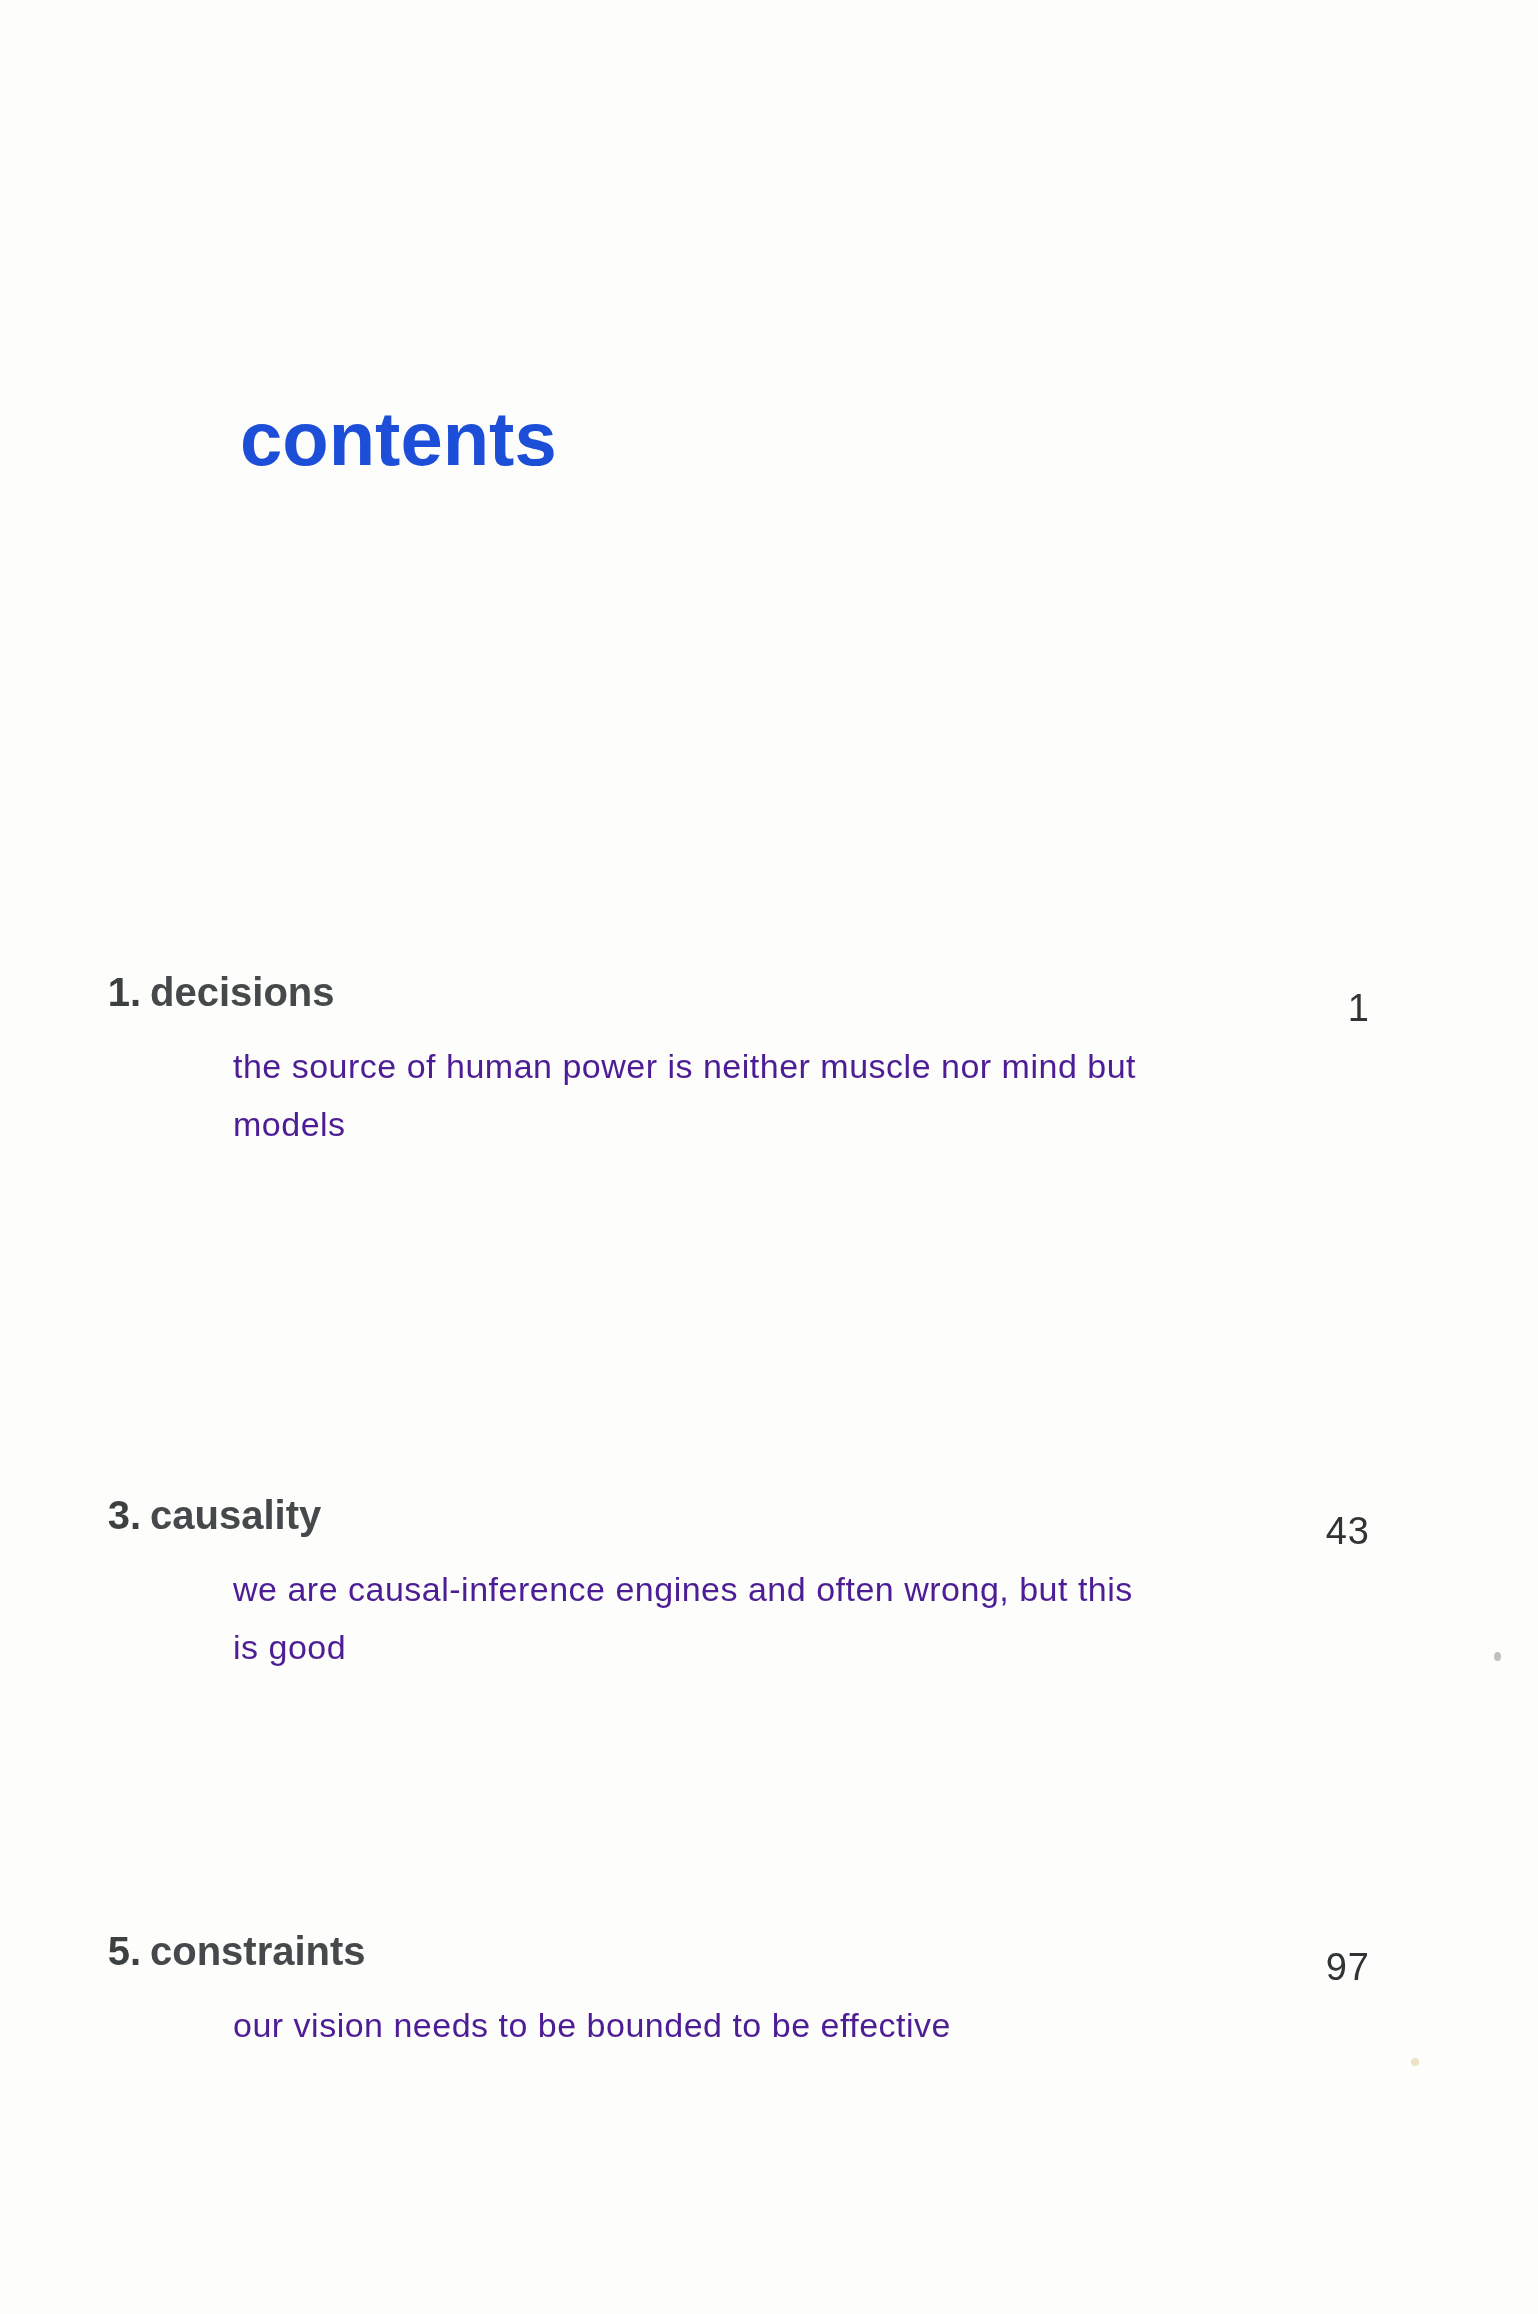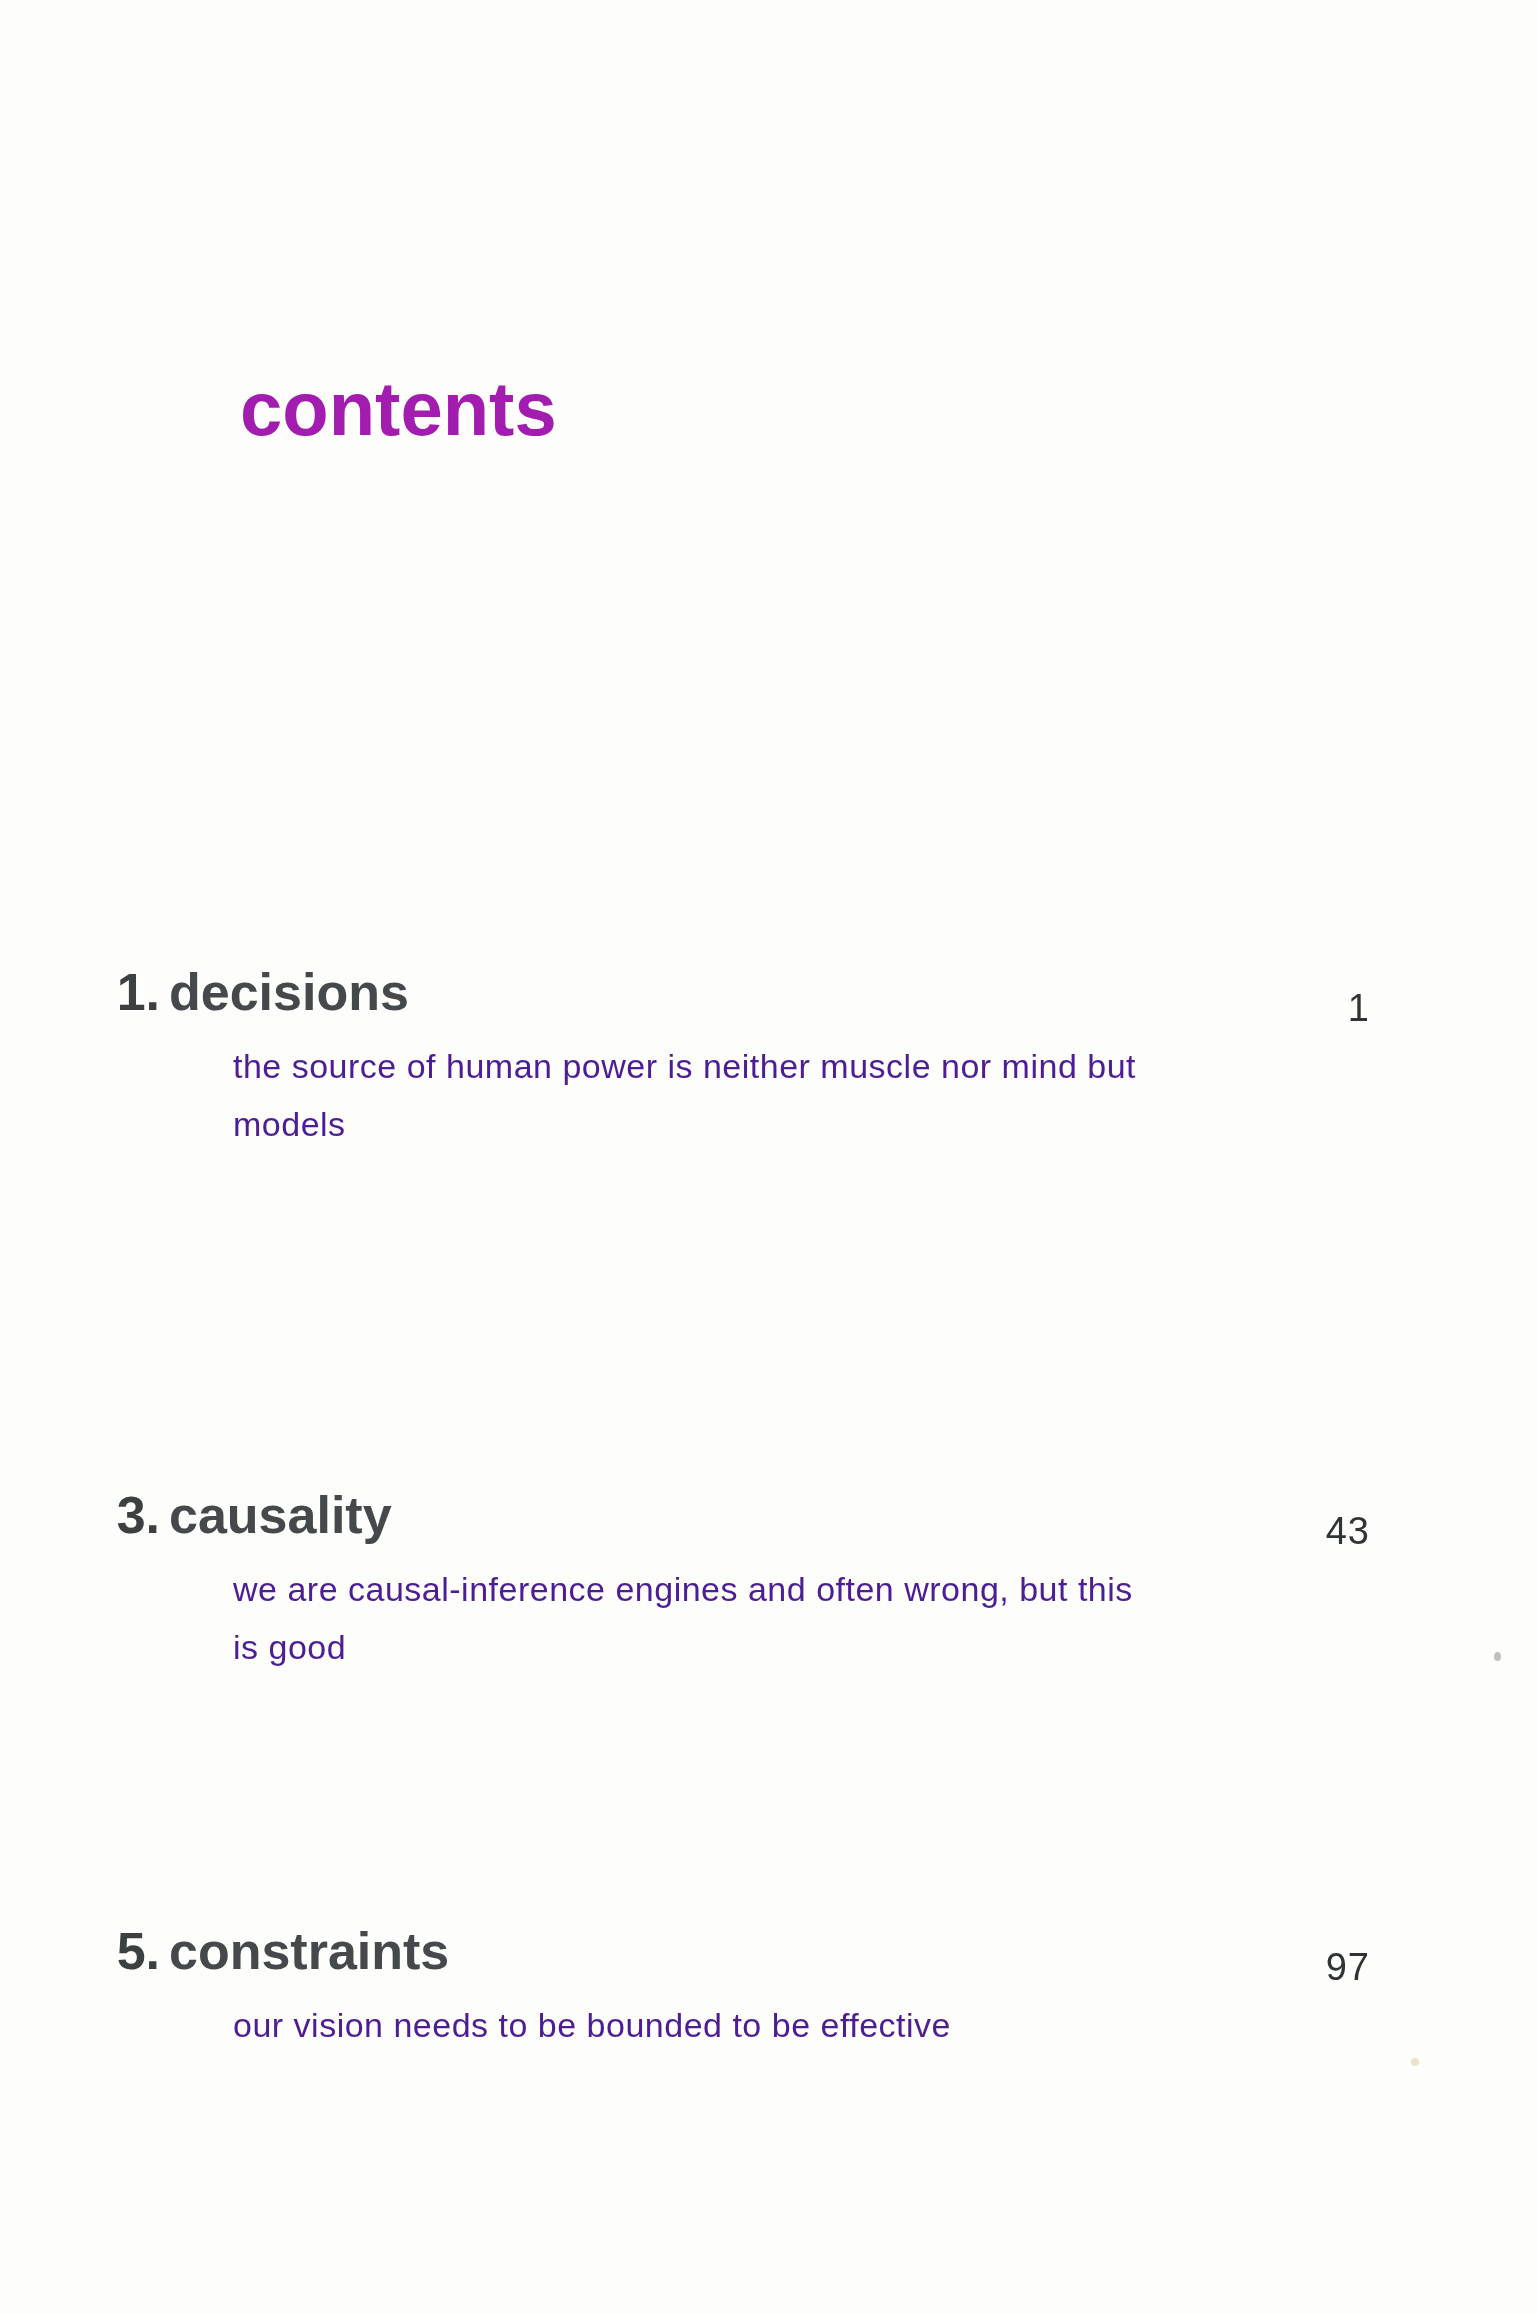--- a/index.html
+++ b/index.html
@@ -14,38 +14,38 @@
     font-family: "Liberation Sans", sans-serif;
     overflow: hidden;
   }
   .page {
     position: absolute;
     inset: 0;
   }
   .contents-title {
     position: absolute;
     left: 240px;
-    top: 320px;
+    top: 350px;
     font-size: 76px;
     font-weight: bold;
     letter-spacing: 0px;
-    color: #a21caf;
+    color: #1d4ed8;
     line-height: 1;
   }
   .entry {
     position: absolute;
     left: 0;
     width: 1538px;
   }
   .entry-head {
-    font-size: 52px;
+    font-size: 40px;
     font-weight: bold;
     color: #45494b;
     line-height: 46px;
-    padding-left: 92px;
+    padding-left: 73px;
     white-space: nowrap;
   }
   .entry-num {
     display: inline-block;
     min-width: 68px;
     text-align: right;
     margin-right: 9px;
     color: #3c4041;
   }
   .entry-sub {

